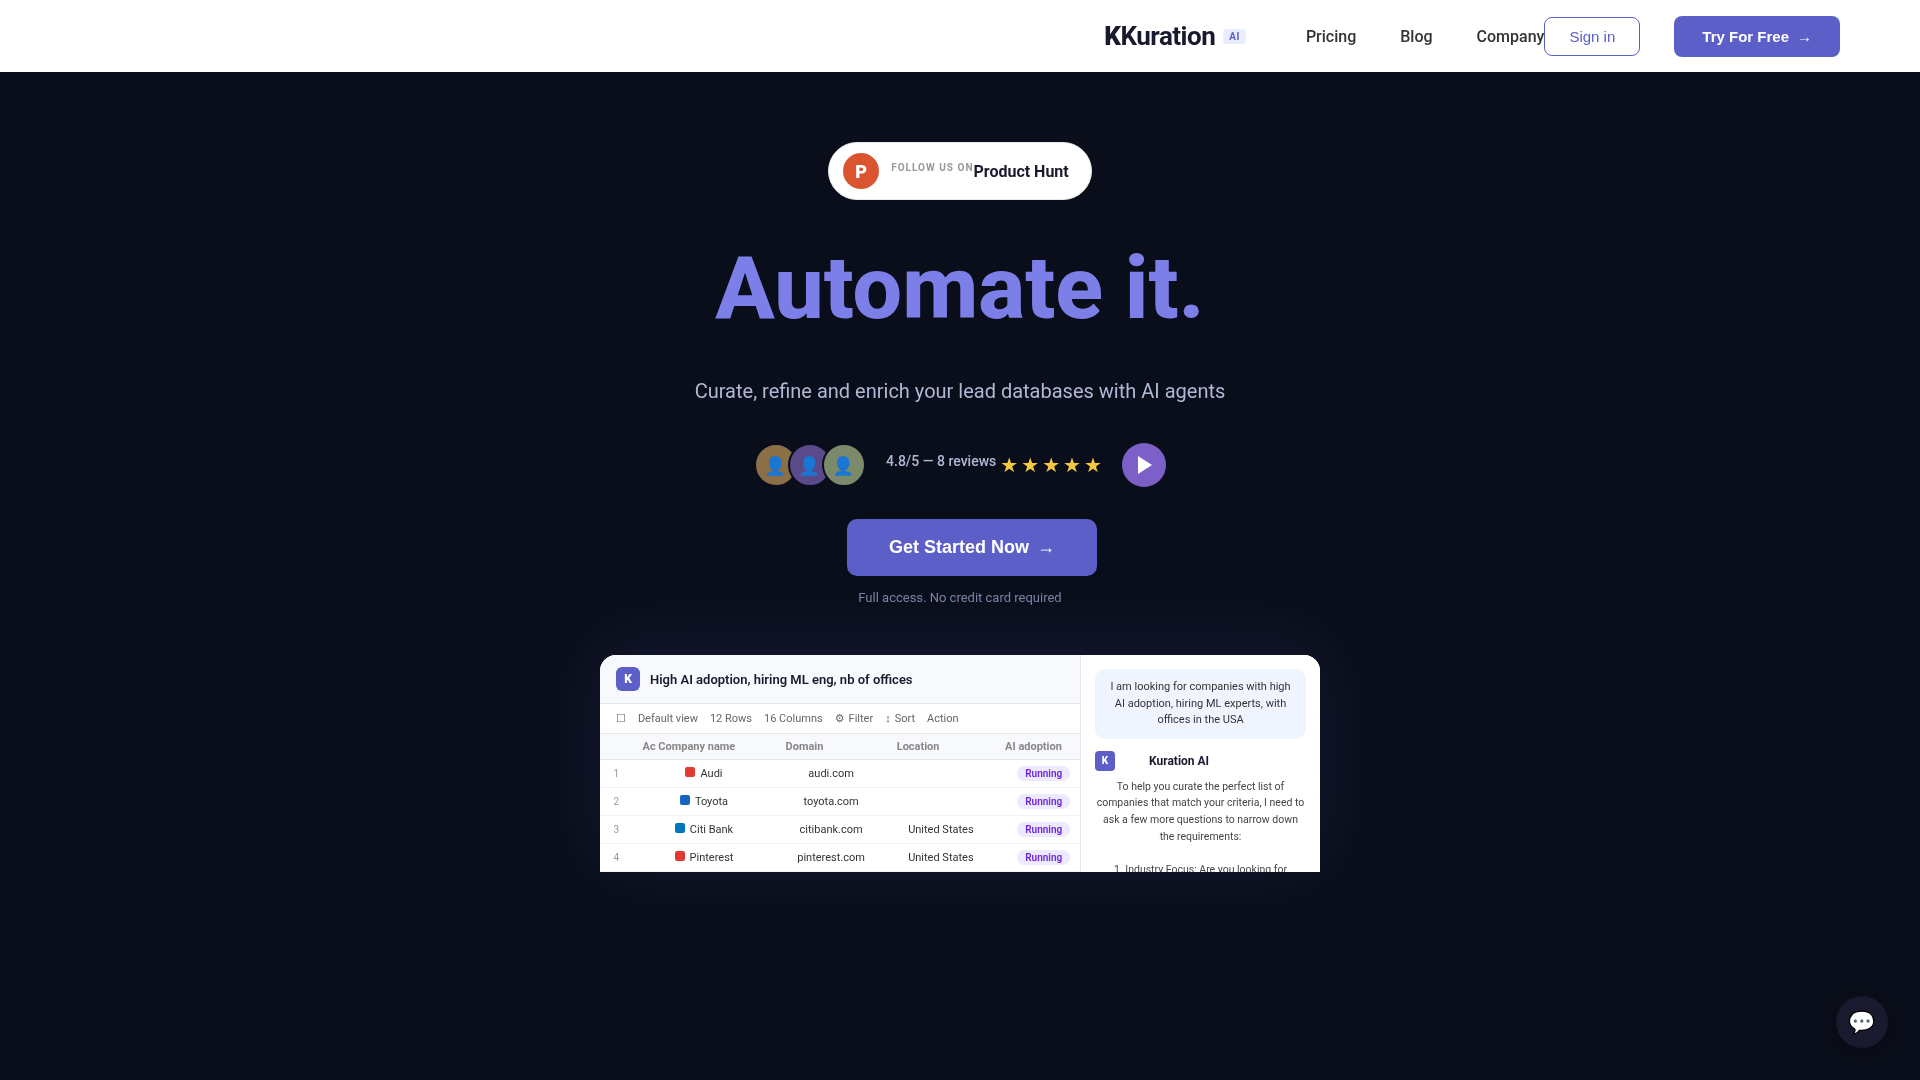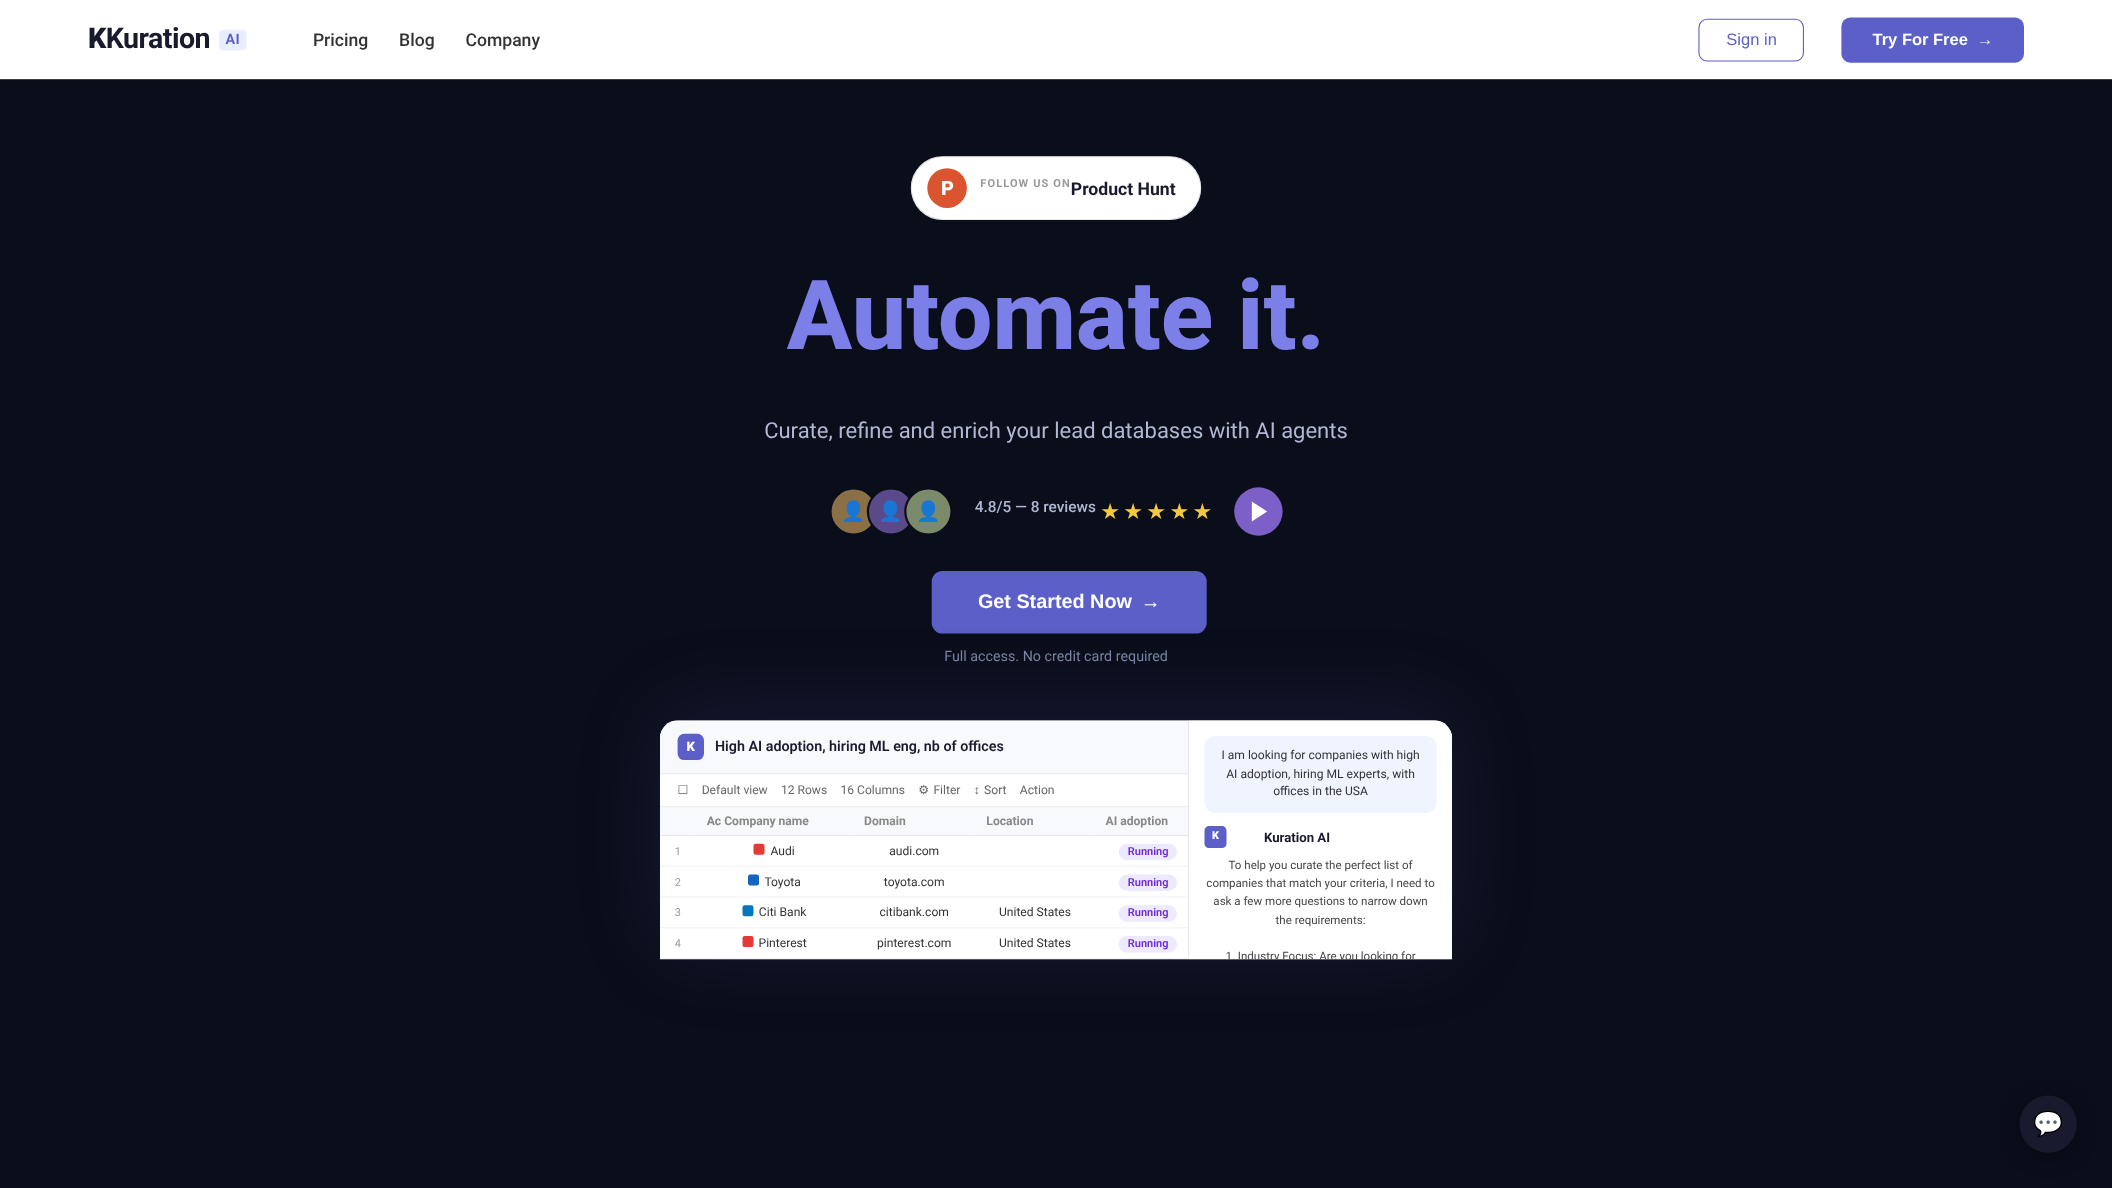--- a/index.html
+++ b/index.html
@@ -10,21 +10,21 @@
       min-height: 1080px;
       width: 1920px;
       overflow-x: hidden;
     }
 
     
     .navbar {
       background: #ffffff;
       display: flex;
       align-items: center;
-      justify-content: space-between;
+      justify-content: flex-end;
       padding: 0 80px;
       height: 72px;
       position: relative;
       z-index: 10;
     }
     .navbar-left {
       display: flex;
       align-items: center;
       gap: 60px;
     }
@@ -38,30 +38,30 @@
       font-weight: 700;
       color: #1a1a2e;
       letter-spacing: -0.5px;
     }
     .logo-k {
       font-weight: 900;
     }
     .logo-ai-badge {
       background: #e8eeff;
       color: #5b5fc7;
-      font-size: 13px;
+      font-size: 10px;
       font-weight: 700;
       padding: 2px 6px;
       border-radius: 4px;
       letter-spacing: 0.5px;
     }
     .nav-links {
       display: flex;
       align-items: center;
-      gap: 28px;
+      gap: 44px;
       list-style: none;
     }
     .nav-links a {
       text-decoration: none;
       color: #333;
       font-size: 16px;
       font-weight: 500;
     }
     .navbar-right {
       display: flex;

